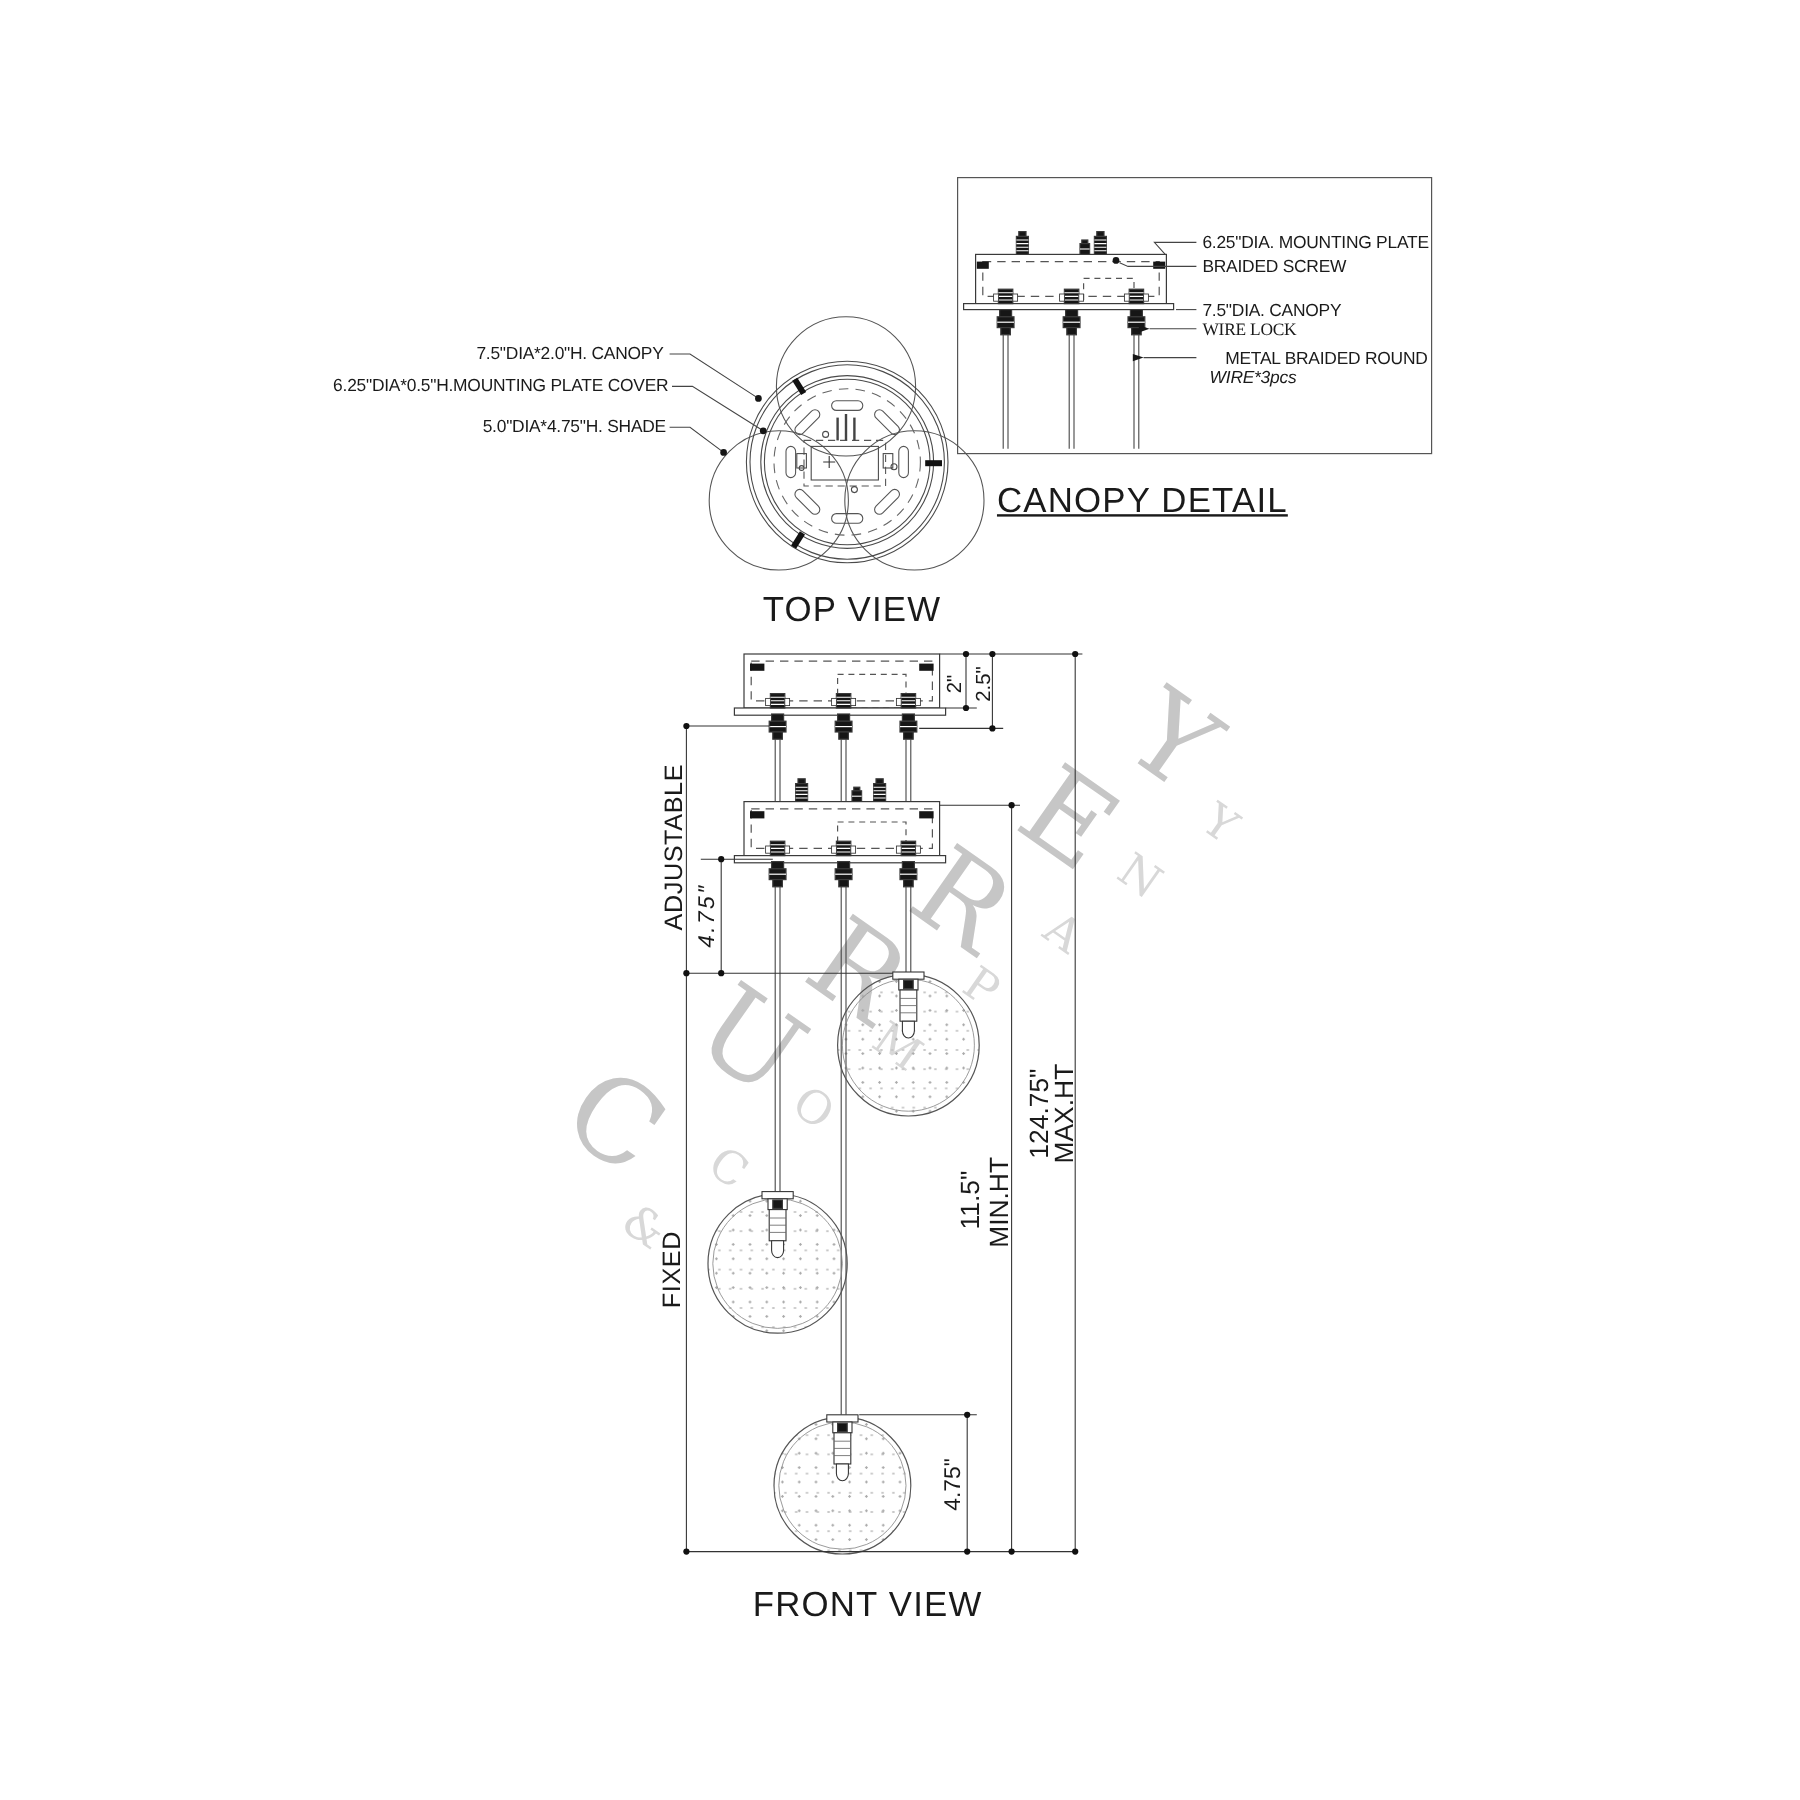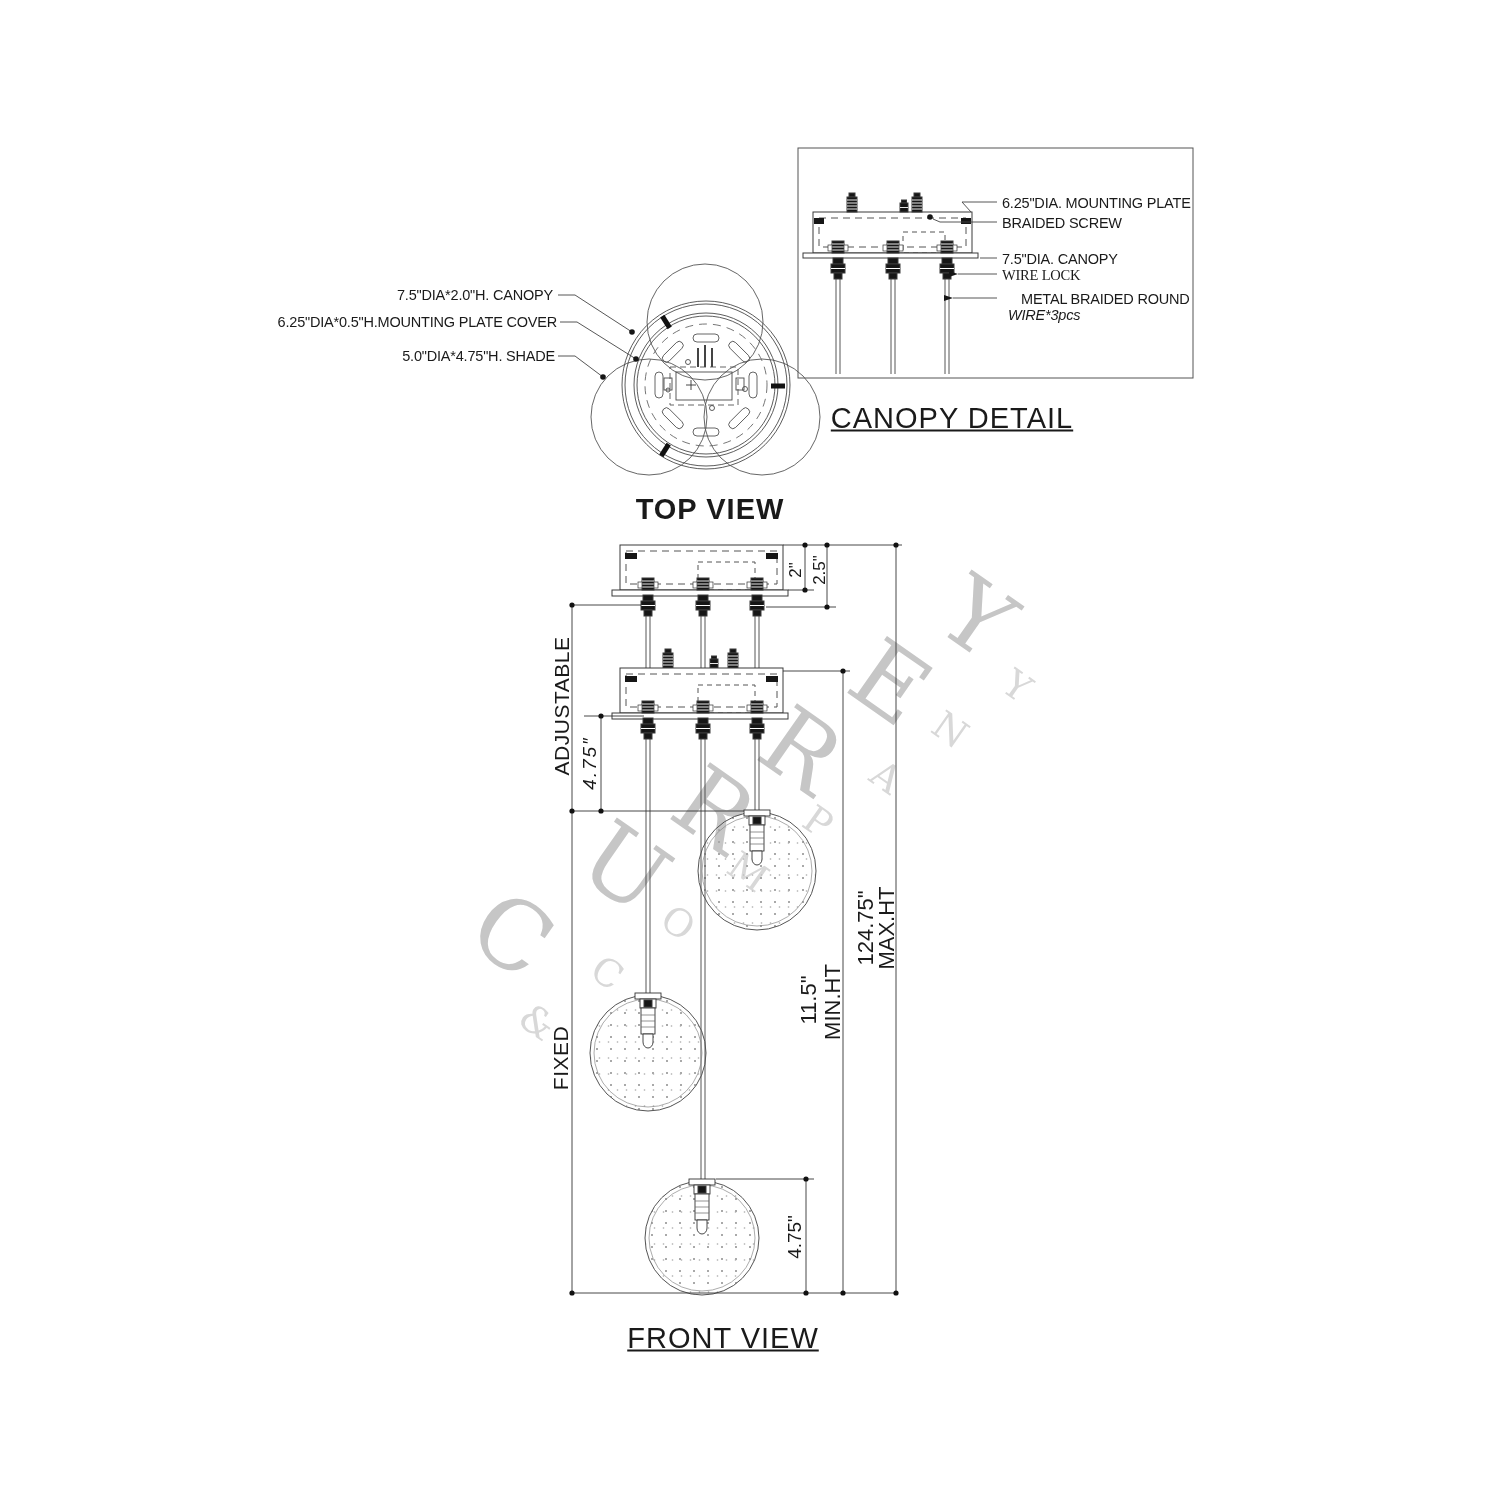--- a/index.html
+++ b/index.html
@@ -270,22 +270,22 @@
   <div class="lbl callout" style="left:255px; top:348px; width:300px;">5.0"DIA*4.75"H. SHADE</div>
 
   <div class="lbl detail-lbl" style="left:1002px; top:195px;">6.25"DIA. MOUNTING PLATE</div>
   <div class="lbl detail-lbl" style="left:1002px; top:215px;">BRAIDED SCREW</div>
   <div class="lbl detail-lbl" style="left:1002px; top:251px;">7.5"DIA. CANOPY</div>
   <div class="lbl detail-lbl" style="left:1002px; top:267px;font-family:Liberation Serif, serif;">WIRE LOCK</div>
   <div class="lbl detail-lbl" style="left:1002px; top:291px;margin-left:19px;">METAL BRAIDED ROUND</div>
   <div class="lbl detail-lbl" style="left:1008px; top:307px;font-style:italic;">WIRE*3pcs</div>
 
   <div class="lbl view-title" style="left:952px; top:418px;text-decoration:underline;">CANOPY DETAIL</div>
-  <div class="lbl view-title" style="left:710px; top:509px;font-weight:bold;">TOP VIEW</div>
-  <div class="lbl view-title" style="left:723px; top:1338px;text-decoration:underline;">FRONT VIEW</div>
+  <div class="lbl view-title" style="left:710px; top:509px;">TOP VIEW</div>
+  <div class="lbl view-title" style="left:723px; top:1338px;">FRONT VIEW</div>
 
   <div class="vdim dim17" style="left:796px; top:570px;">2"</div>
   <div class="vdim dim17" style="left:820px; top:570px;">2.5"</div>
   <div class="vdim dim21" style="left:562px; top:706px;">ADJUSTABLE</div>
   <div class="vdim italic" style="left:590px; top:763px;">4.75″</div>
   <div class="vdim dim21" style="left:561px; top:1058px;">FIXED</div>
   <div class="vdim dim22" style="left:809px; top:1000px;">11.5"</div>
   <div class="vdim dim22" style="left:833px; top:1002px;">MIN.HT</div>
   <div class="vdim dim22" style="left:866px; top:928px;">124.75"</div>
   <div class="vdim dim22" style="left:887px; top:928px;">MAX.HT</div>

